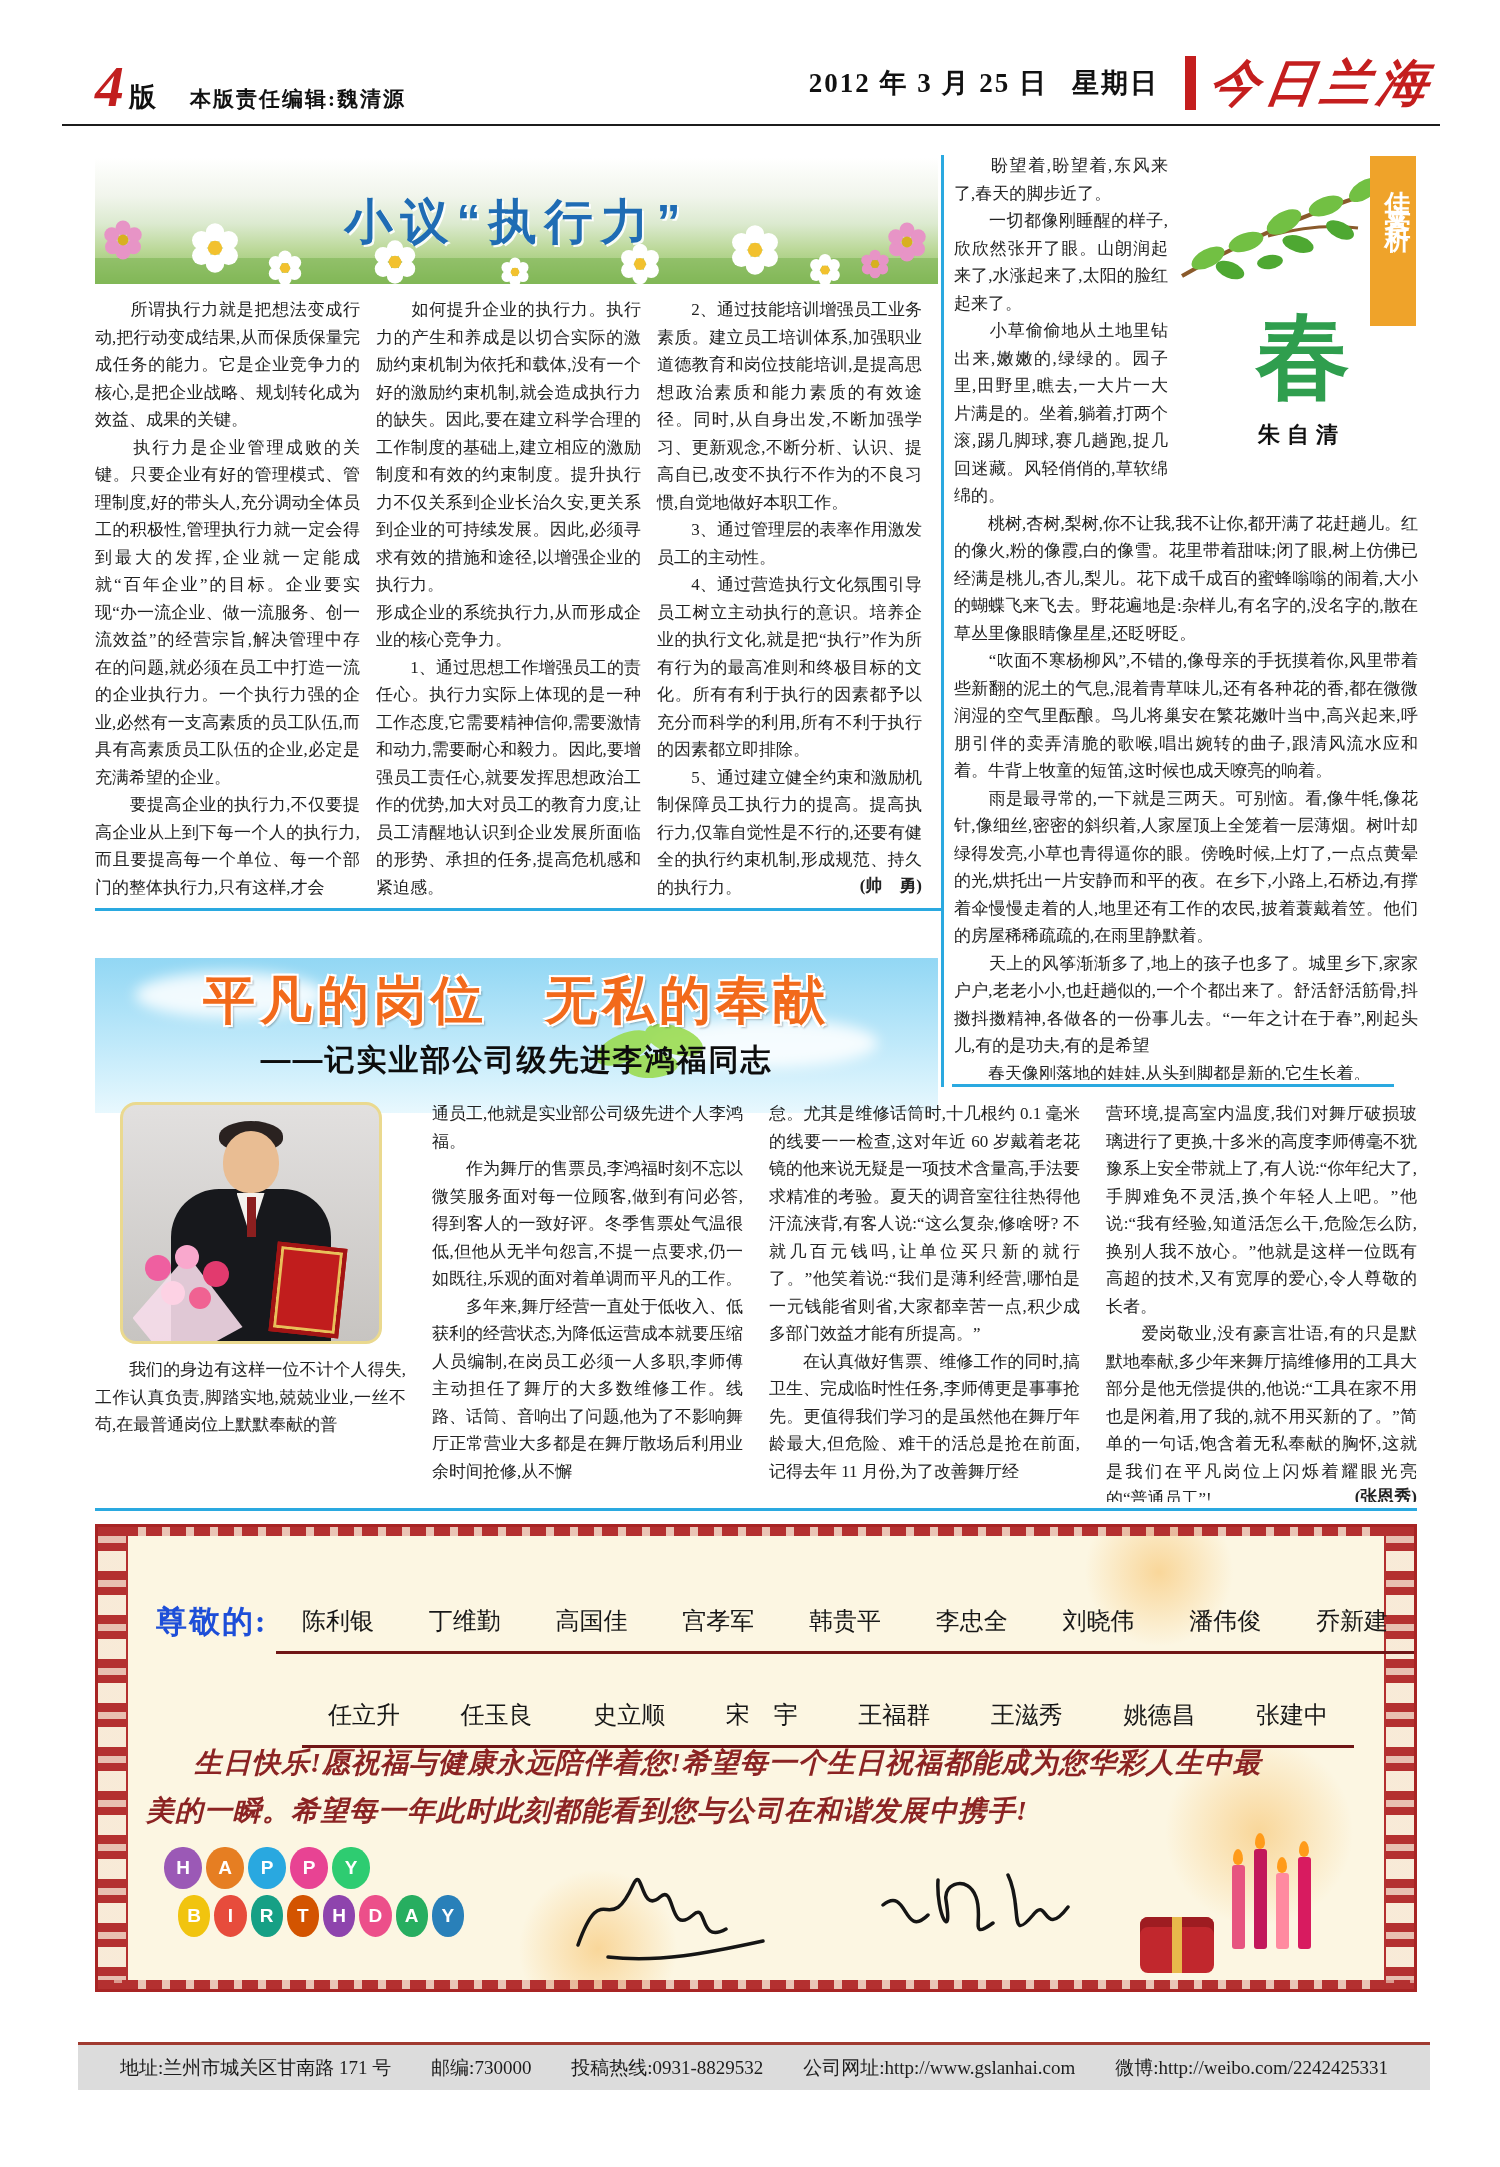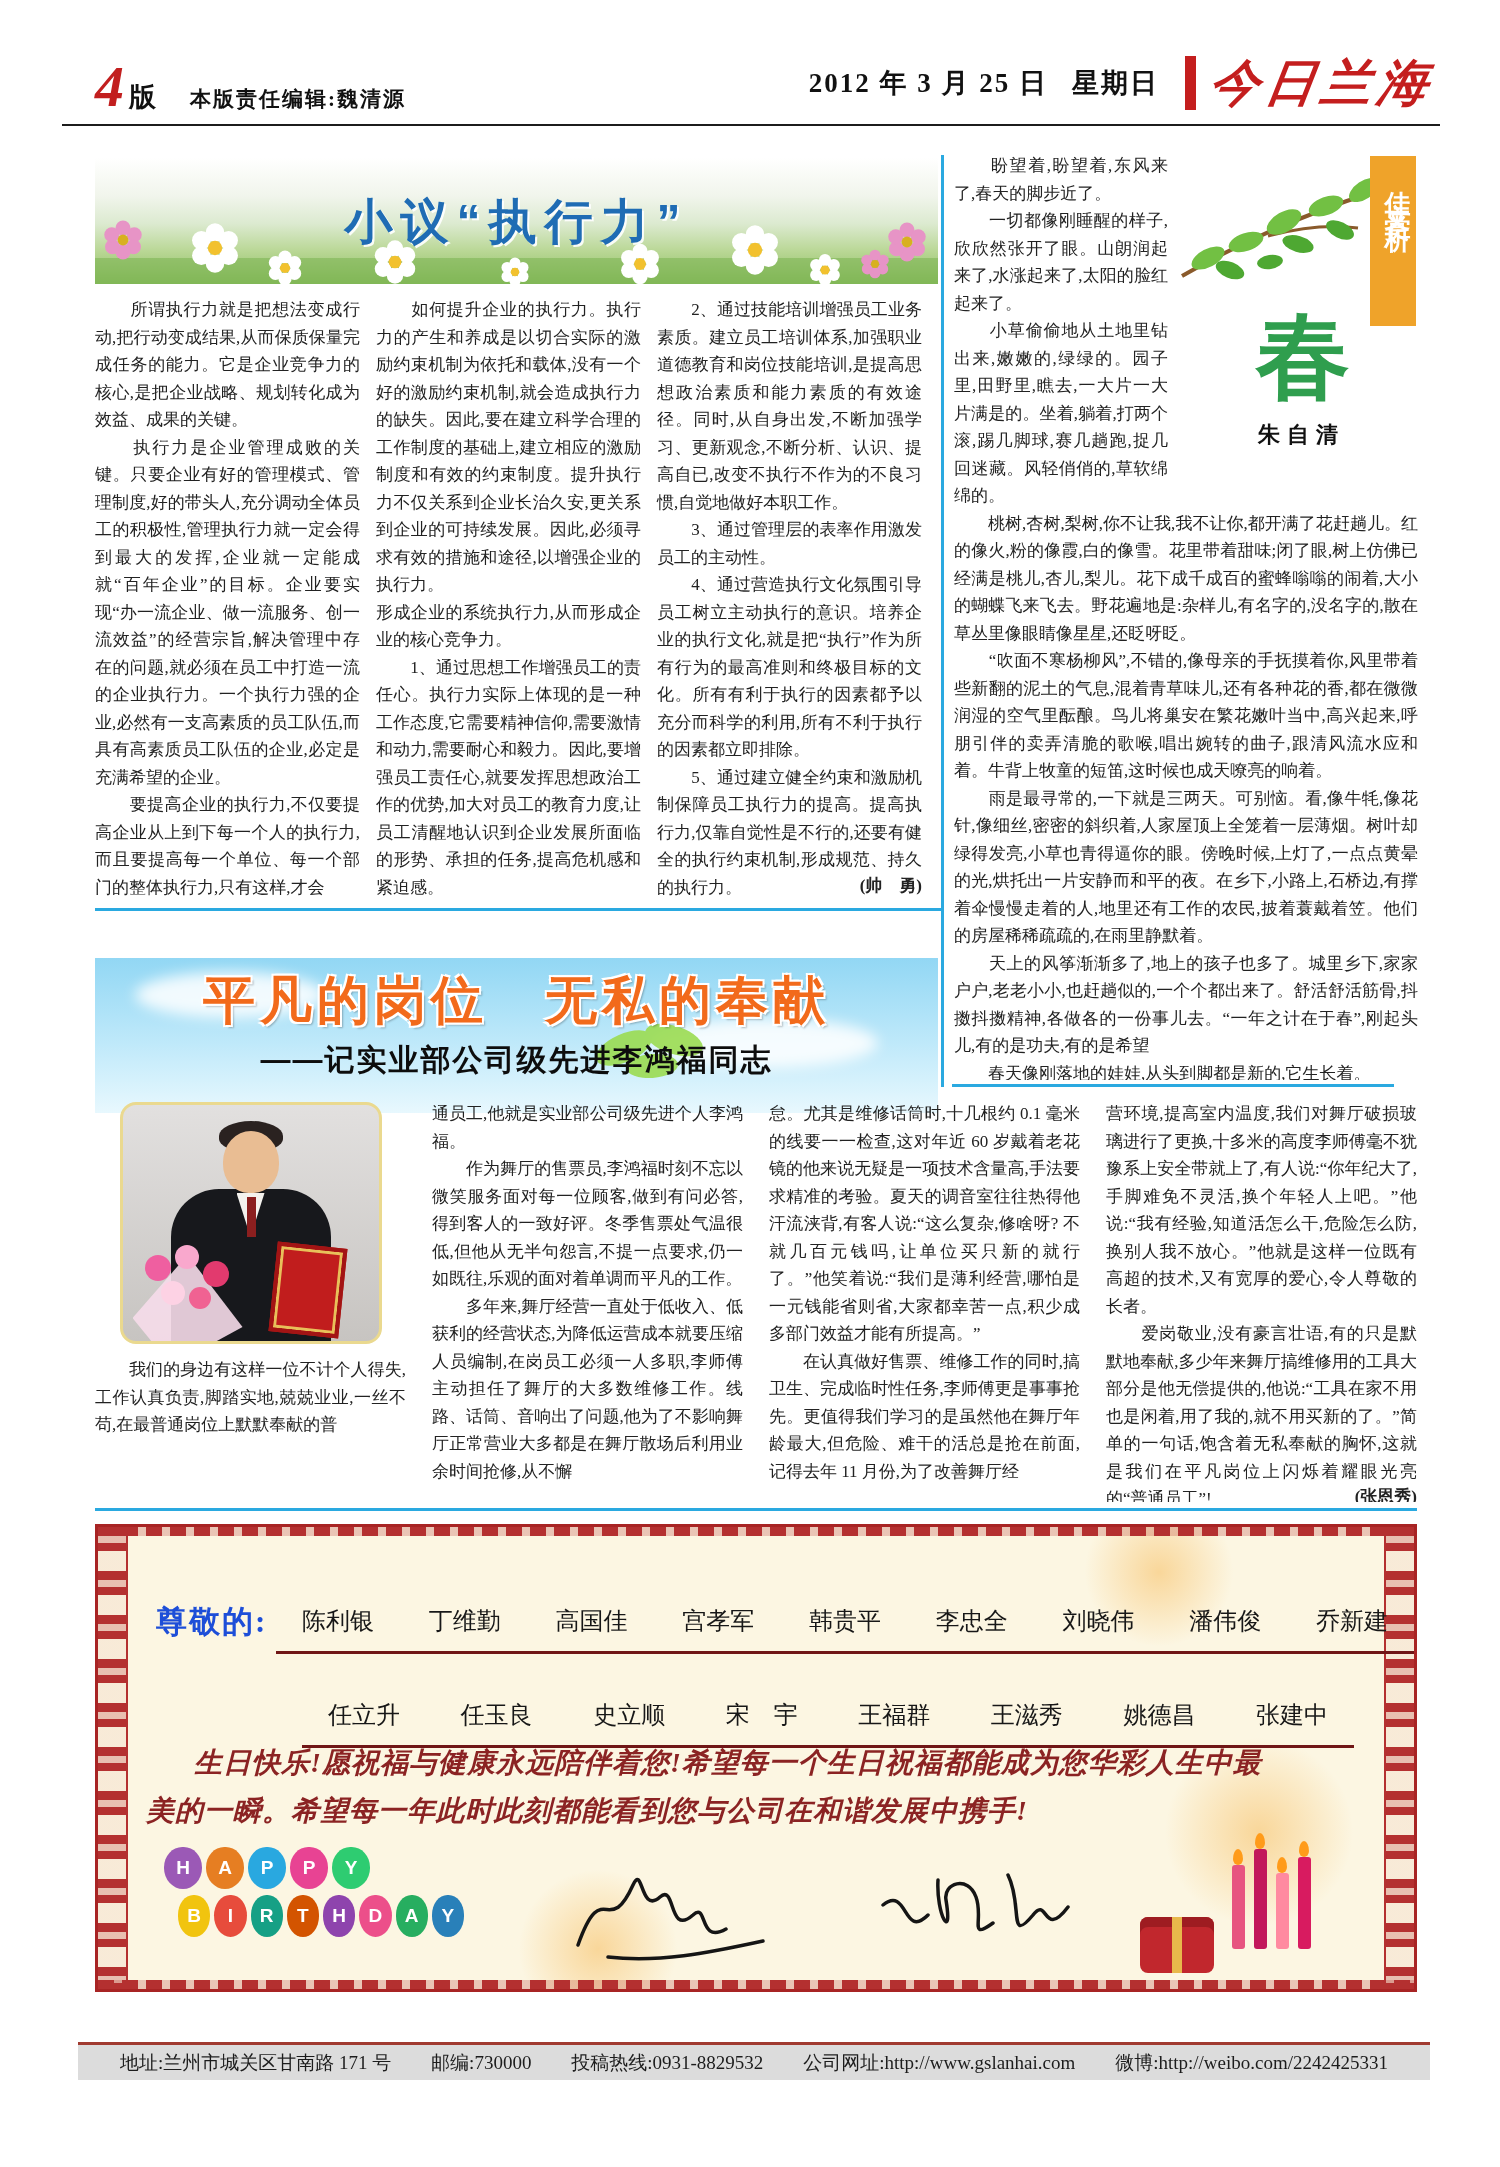--- a/index.html
+++ b/index.html
@@ -110,21 +110,21 @@
   .brow.r2 span:nth-child(5){background:#8e44ad}.brow.r2 span:nth-child(6){background:#ec4f8a}
   .brow.r2 span:nth-child(7){background:#27ae60}.brow.r2 span:nth-child(8){background:#2980b9}
   .candles { position:absolute; right:58px; top:296px; width:220px; height:150px; }
   .candle { position:absolute; bottom:24px; width:13px; border-radius:3px; }
   .flame { position:absolute; width:10px; height:16px; background:#ff9b1a; border-radius:50% 50% 50% 50%/62% 62% 38% 38%; }
   .gift { position:absolute; left:4px; bottom:0; width:74px; height:56px; background:#c1272d; border-radius:8px;
     box-shadow:inset 0 10px 0 #9e1c21; }
   .gift::after { content:""; position:absolute; left:32px; top:0; width:10px; height:100%; background:#e8b84b; }
 
   
-  .footer { position:absolute; left:78px; top:2042px; width:1352px; height:38px; background:#dcdcdc;
+  .footer { position:absolute; left:78px; top:2042px; width:1352px; height:48px; background:#dcdcdc;
     border-top:3px solid #a03a30; display:flex; align-items:center; justify-content:space-between;
     padding:0 42px; box-sizing:border-box; font-size:19px; color:#1c1c1c; }
 </style>
 </head>
 <body>
 
 <div class="page">
 
   <div class="hdr-left">
     <span class="pagenum">4</span>

